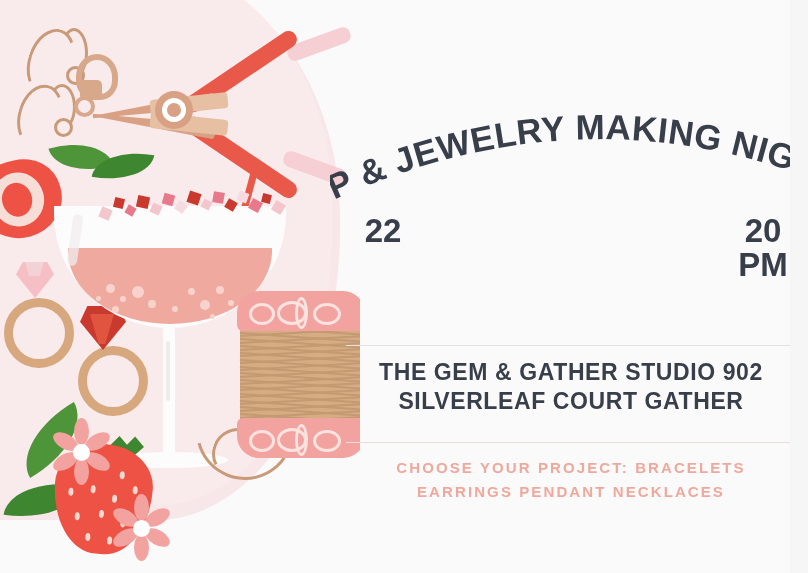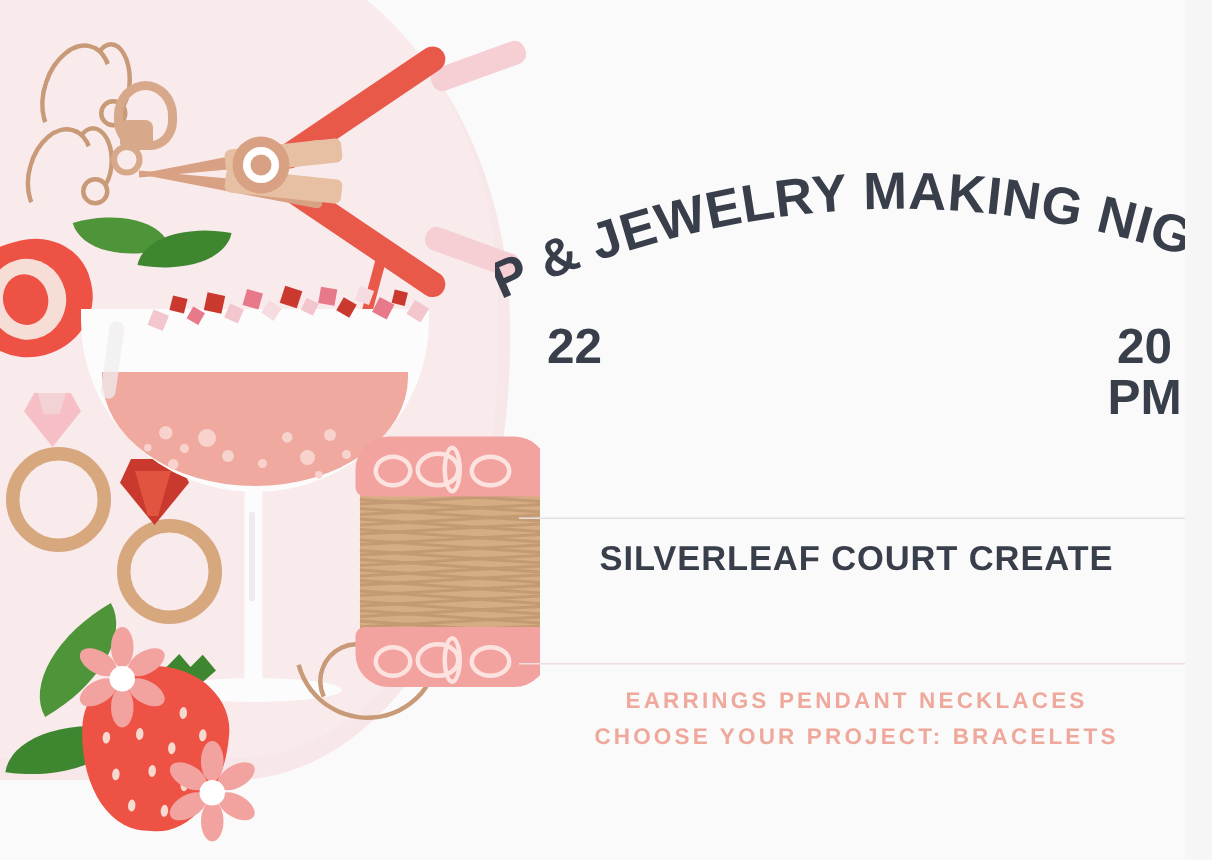--- a/index.html
+++ b/index.html
@@ -384,25 +384,26 @@
     </div>
 
     <div id="time">
       <div>20</div>
       <div>PM</div>
     </div>
 
     <div class="divider" id="div1"></div>
 
     <div id="venue">
-      <div>SILVERLEAF COURT CREATE</div>
+      <div>THE GEM &amp; GATHER STUDIO 902</div>
+      <div>SILVERLEAF COURT GATHER</div>
     </div>
 
     <div class="divider" id="div2"></div>
 
     <div id="projects">
+      <div>CHOOSE YOUR PROJECT: BRACELETS</div>
       <div>EARRINGS PENDANT NECKLACES</div>
-      <div>CHOOSE YOUR PROJECT: BRACELETS</div>
     </div>
   </div>
 
   <div id="right-edge"></div>
 </div>
 
 </body></html>

